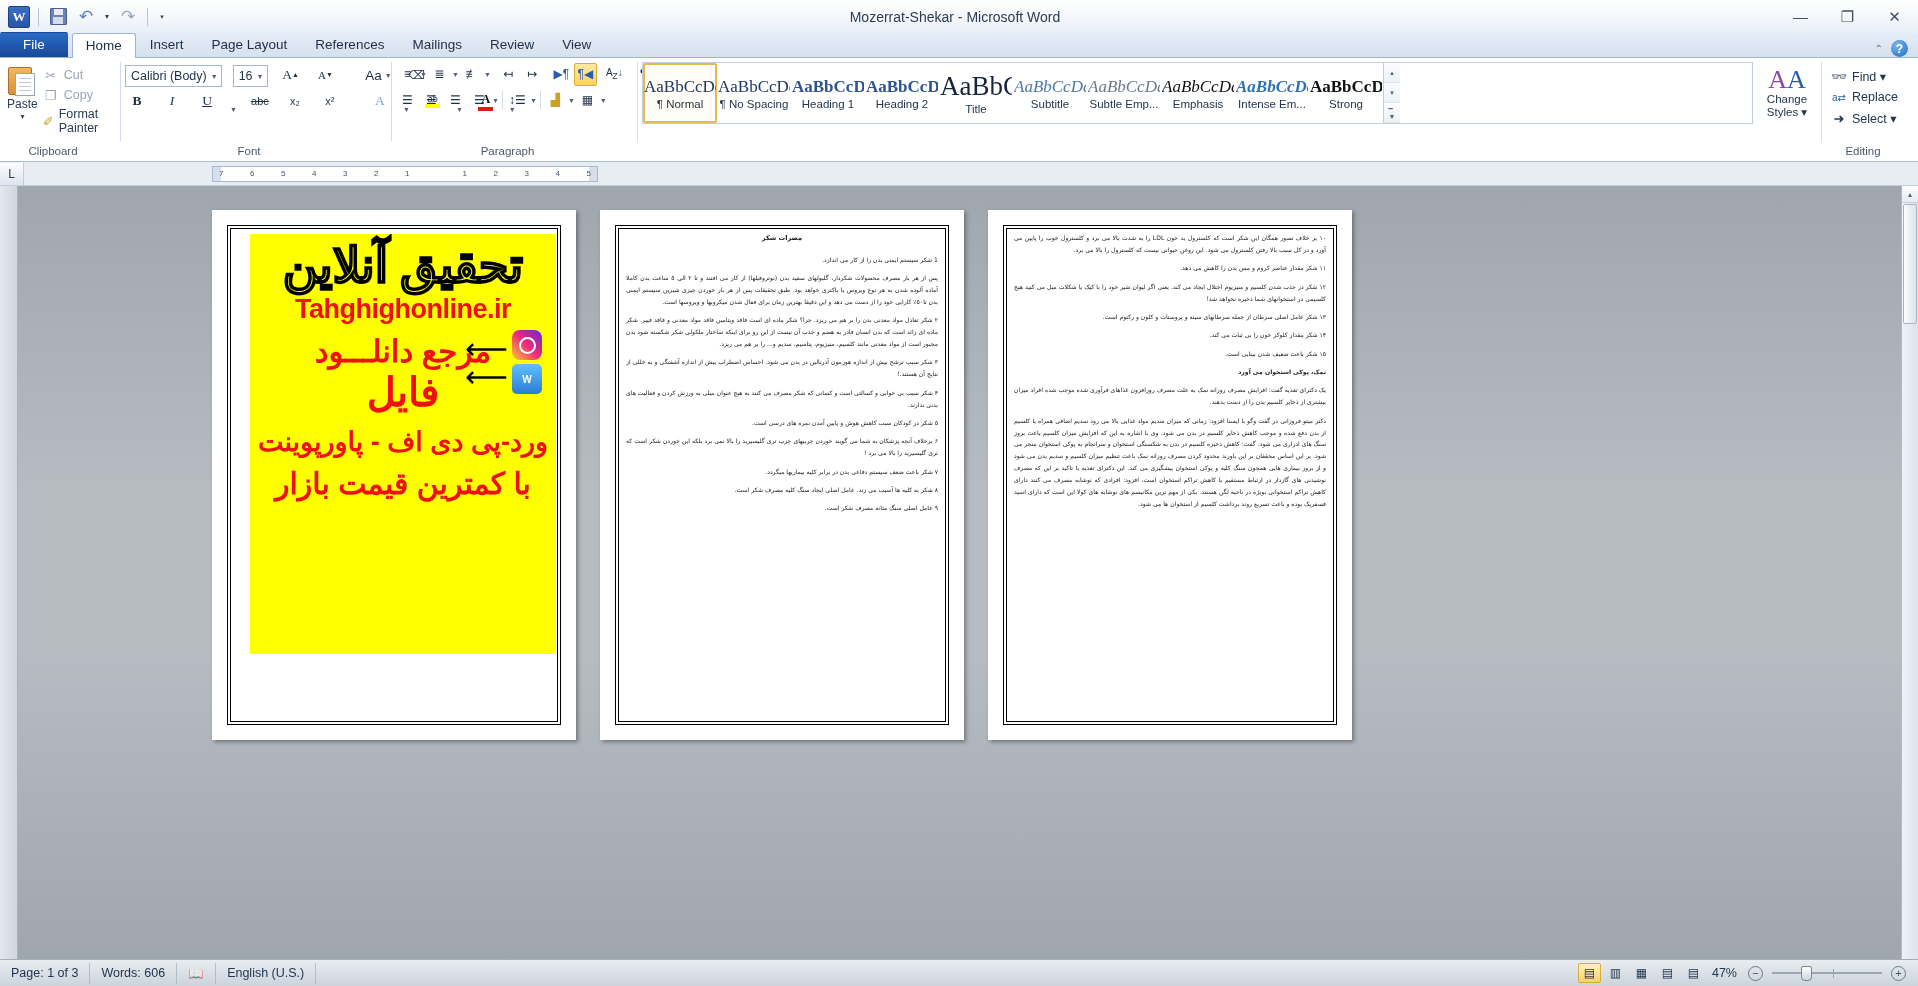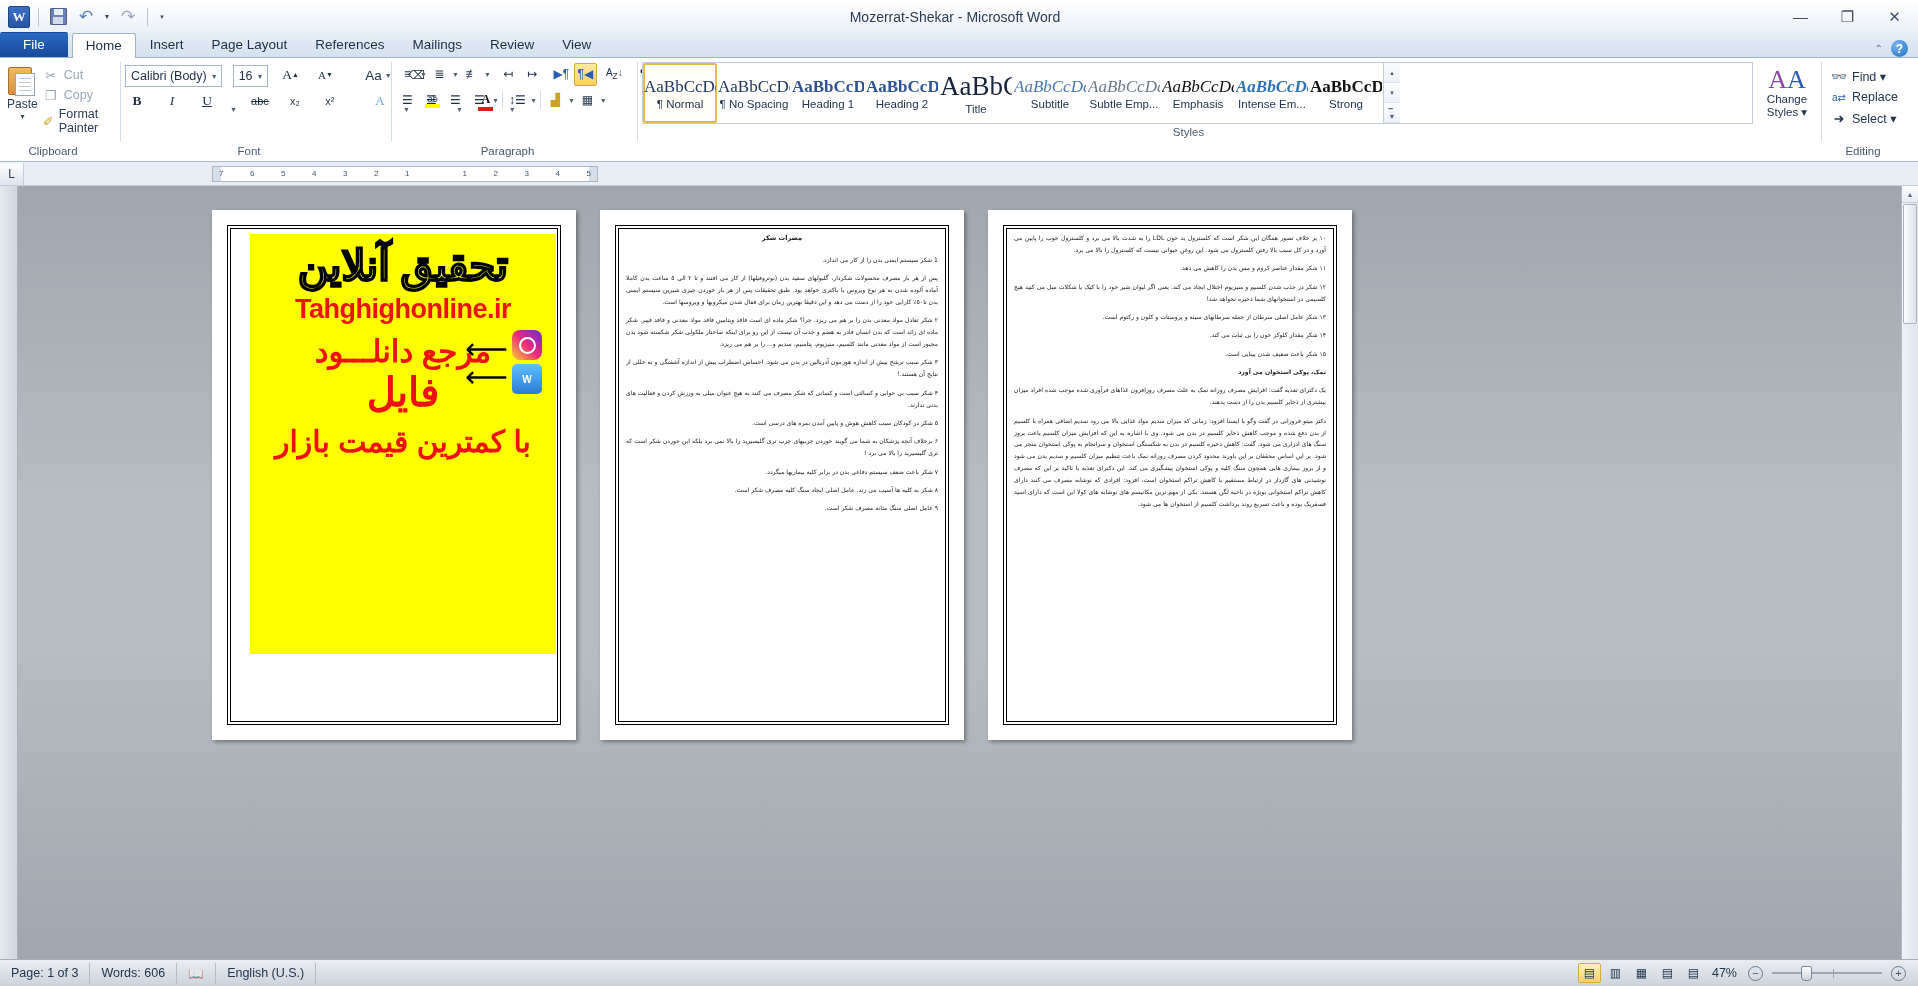--- a/index.html
+++ b/index.html
@@ -217,21 +217,21 @@
   .page-inner-border::before{content:"";position:absolute;inset:2px;border:1px solid #000;}
 
   
   .ad {
     position:absolute; left:38px; top:24px; width:306px; height:420px;
     background:#ffff00; overflow:hidden;
     display:flex; flex-direction:column; align-items:center;
     padding-top:6px;
   }
   .ad-title {
-    font-family:"Liberation Serif",serif; font-size:42px; font-weight:bold;
+    font-family:"Liberation Serif",serif; font-size:48px; font-weight:bold;
     color:#ffff00; -webkit-text-stroke:2px #000; direction:rtl;
     letter-spacing:1px; line-height:52px; text-align:right; white-space:nowrap;
   }
   .ad-url {
     color:#ee1111; font-size:27px; font-weight:bold; direction:ltr;
     margin-top:2px; letter-spacing:-0.5px; white-space:nowrap;
   }
   .ad-line {
     color:#ee1111; font-weight:bold; direction:rtl; white-space:nowrap;
     text-align:center; line-height:1.12;
@@ -573,21 +573,20 @@
       <div class="style-item">
         <span class="style-prev" style="font-weight:bold;color:#111">AaBbCcDdEe</span>
         <span class="style-name">Strong</span>
         </div>
       <div class="gal-scroll">
         <div class="gal-sb">▴</div>
         <div class="gal-sb">▾</div>
         <div class="gal-sb">━<br>▼</div>
       </div>
     </div>
-    <div class="group-label">Styles</div>
   </div>
 
   <div class="group cs-group">
     <div class="group-body" style="justify-content:center">
       <div class="cs-btn">
         <span class="cs-ico"><span style="color:#8e44ad">A</span><span style="color:#2a5db0">A</span></span>
         <span>Change</span>
         <span>Styles ▾</span>
       </div>
     </div>
@@ -640,20 +639,21 @@
 <div class="docarea">
   <div class="vscroll-left"></div>
 
   <div class="page" style="margin-left:186px">
     <div class="page-inner-border"></div>
     <div class="ad">
       <div class="ad-title">تحقیق آنلاین</div>
       <div class="ad-url">Tahghighonline.ir</div>
       <div class="ad-line ad-l1">مرجع دانلـــود</div>
       <div class="ad-line ad-l2">فایل</div>
+      <div class="ad-line ad-l3">ورد-پی دی اف - پاورپوینت</div>
       <div class="ad-line ad-l4">با کمترین قیمت بازار</div>
       <div class="ad-icons">
         <div class="insta"></div>
         <div class="wa">W</div>
       </div>
       <span class="arrow-l" style="right:48px;top:100px">⟵</span>
       <span class="arrow-l" style="right:48px;top:128px">⟵</span>
     </div>
   </div>
 

